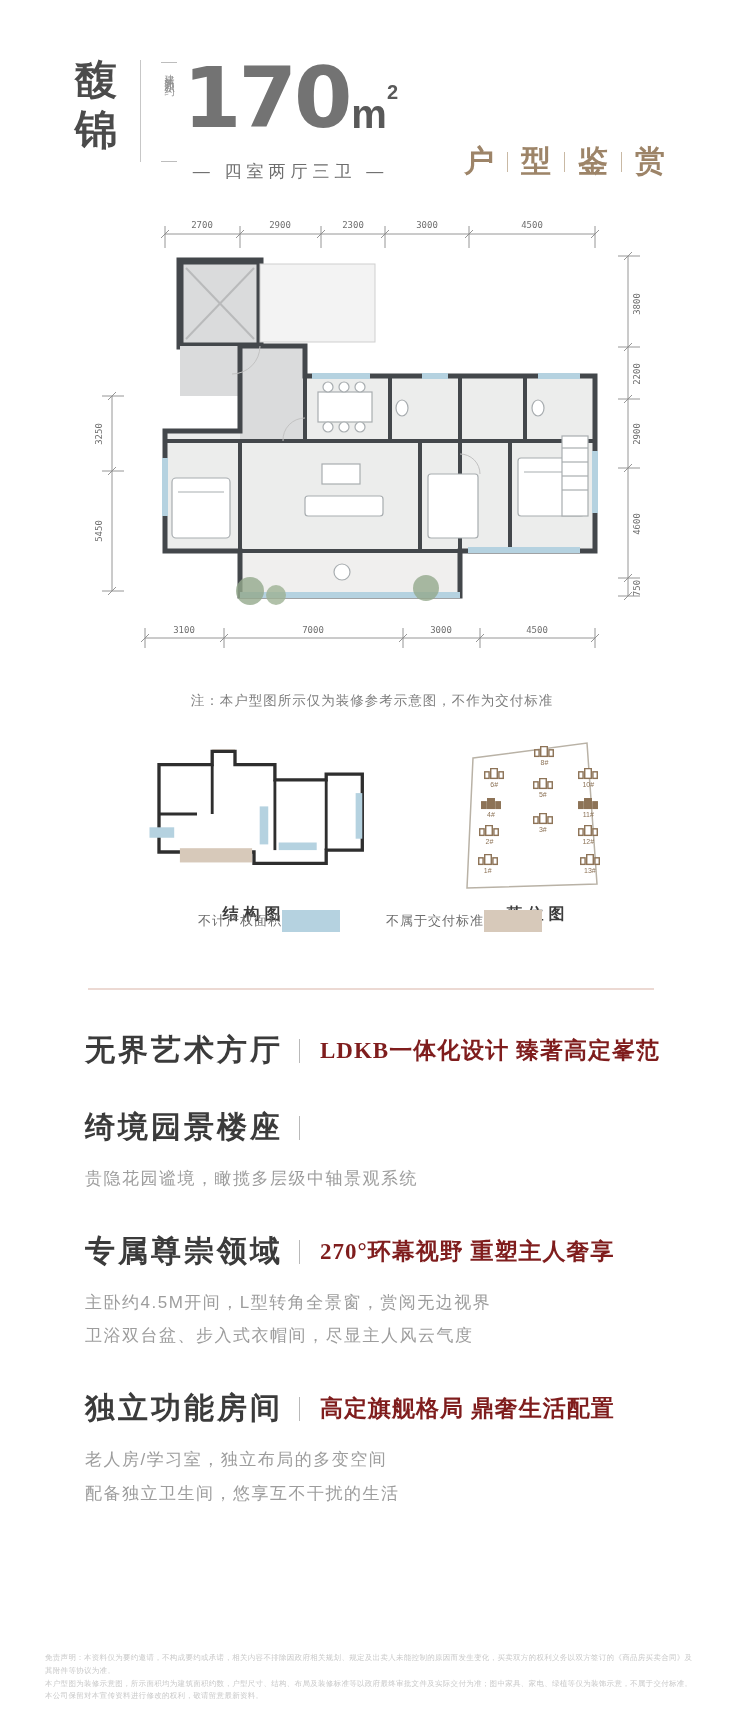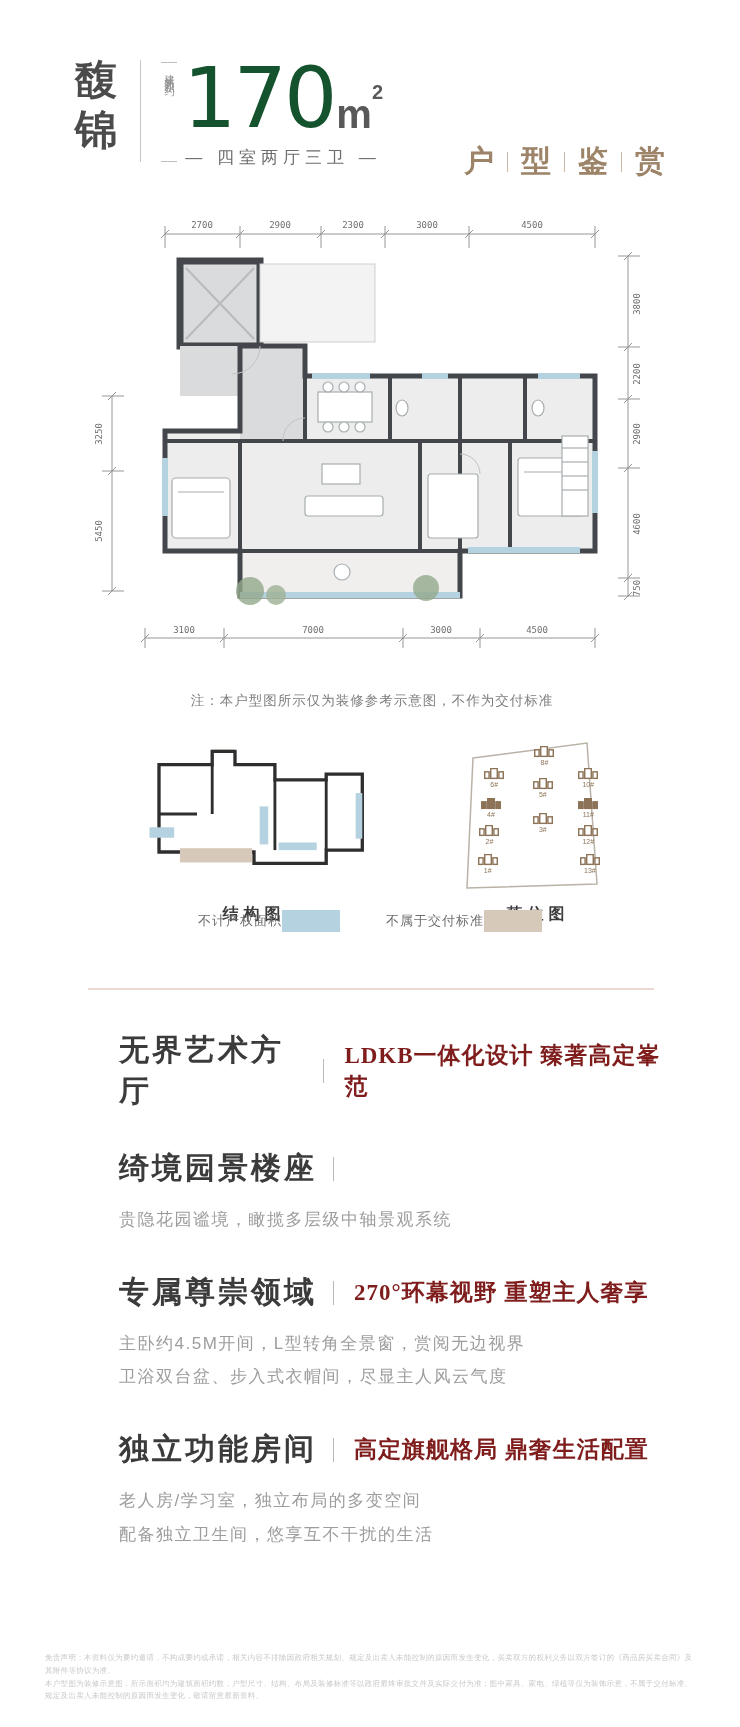--- a/index.html
+++ b/index.html
@@ -9,24 +9,24 @@
   
   .header{position:absolute;top:56px;left:75px;right:75px;height:130px;}
   .header-left{display:flex;align-items:flex-start;}
   .brand{display:flex;flex-direction:column;font-family:"Liberation Serif","DejaVu Serif",serif;
          font-weight:bold;font-size:42px;line-height:1.18;color:#4b4b4b;letter-spacing:1px;}
   .hdr-vline{width:1px;background:#c7c7c7;height:102px;margin:4px 20px 0 22px;}
   .area-note{writing-mode:vertical-rl;font-size:10px;color:#8d8d8d;letter-spacing:3px;
              margin:6px 6px 0 0;height:92px;border-top:1px solid #bdbdbd;border-bottom:1px solid #bdbdbd;padding:3px 1px;}
   .area-main{display:flex;flex-direction:column;}
   .area-num-row{display:flex;align-items:flex-start;line-height:1;}
-  .area-value{font-size:84px;font-weight:400;color:#14532d;letter-spacing:-3px;font-family:"DejaVu Sans",sans-serif;}
+  .area-value{font-size:84px;font-weight:700;color:#737373;letter-spacing:-3px;font-family:"DejaVu Sans",sans-serif;}
   .area-unit{font-size:40px;font-weight:800;color:#595959;margin:38px 0 0 2px;}
   .area-exp{font-size:20px;font-weight:800;color:#595959;margin-top:26px;}
-  .layout-row{font-size:17px;color:#6d6d6d;letter-spacing:5px;margin-top:6px;text-align:center;}
+  .layout-row{font-size:17px;color:#6d6d6d;letter-spacing:5px;margin-top:20px;text-align:center;}
   .title-right{position:absolute;right:0;bottom:4px;display:flex;align-items:center;
                font-family:"Liberation Serif","DejaVu Serif",serif;font-weight:bold;color:#9d8468;font-size:30px;}
   .title-right .tchar{letter-spacing:0;}
   .title-right .tsep{width:1px;height:20px;background:#c9b9a4;margin:0 13px;}
 
   
   .plan-wrap{position:absolute;top:196px;left:50%;transform:translateX(-50%);width:640px;height:470px;}
   .plan-svg{width:100%;height:100%;}
   .dim-text{font-size:9px;fill:#6f6f6f;font-family:"DejaVu Sans Mono",monospace;}
   .note-line{position:absolute;top:692px;left:4px;right:0;text-align:center;
@@ -47,21 +47,21 @@
 
   
   .legend{position:absolute;top:910px;left:0;right:0;display:flex;justify-content:center;gap:46px;align-items:center;}
   .legend-item{display:flex;align-items:center;gap:0;}
   .legend-label{font-size:13px;color:#6e6e6e;letter-spacing:1px;}
   .legend-swatch{width:58px;height:22px;}
 
   .divider{position:absolute;top:988px;left:88px;right:86px;height:2px;background:#ecd9d3;}
 
   
-  .sections{position:absolute;top:1030px;left:85px;right:72px;margin-left:34px;}
+  .sections{position:absolute;top:1030px;left:85px;right:72px;}
   .section{margin-bottom:36px;}
   .sec-head{display:flex;align-items:center;}
   .sec-title{font-family:"Liberation Serif","DejaVu Serif",serif;font-weight:bold;
              font-size:30px;color:#3b3b3b;letter-spacing:3px;}
   .sec-sep{width:1px;height:24px;background:#b9b9b9;margin:0 20px 0 16px;}
   .sec-sub{font-family:"Liberation Serif","DejaVu Serif",serif;font-weight:bold;
            font-size:23px;color:#7f1d1d;letter-spacing:1px;}
   .sec-body{margin-top:14px;font-size:17px;color:#9d9d9d;letter-spacing:1.5px;line-height:1.95;}
 
   
@@ -418,14 +418,14 @@
     <div class="sec-body">
       <div>老人房/学习室，独立布局的多变空间</div>
       <div>配备独立卫生间，悠享互不干扰的生活</div>
     </div>
   </div>
 </div>
 
 <div class="disclaimer">
   <div>免责声明：本资料仅为要约邀请，不构成要约或承诺，相关内容不排除因政府相关规划、规定及出卖人未能控制的原因而发生变化，买卖双方的权利义务以双方签订的《商品房买卖合同》及其附件等协议为准。</div>
   <div>本户型图为装修示意图，所示面积均为建筑面积约数，户型尺寸、结构、布局及装修标准等以政府最终审批文件及实际交付为准；图中家具、家电、绿植等仅为装饰示意，不属于交付标准。</div>
-  <div>规定及出卖人未能控制的原因而发生变化，敬请留意最新资料。</div>
+  <div>本公司保留对本宣传资料进行修改的权利，敬请留意最新资料。</div>
 </div>
 
 </body></html>

